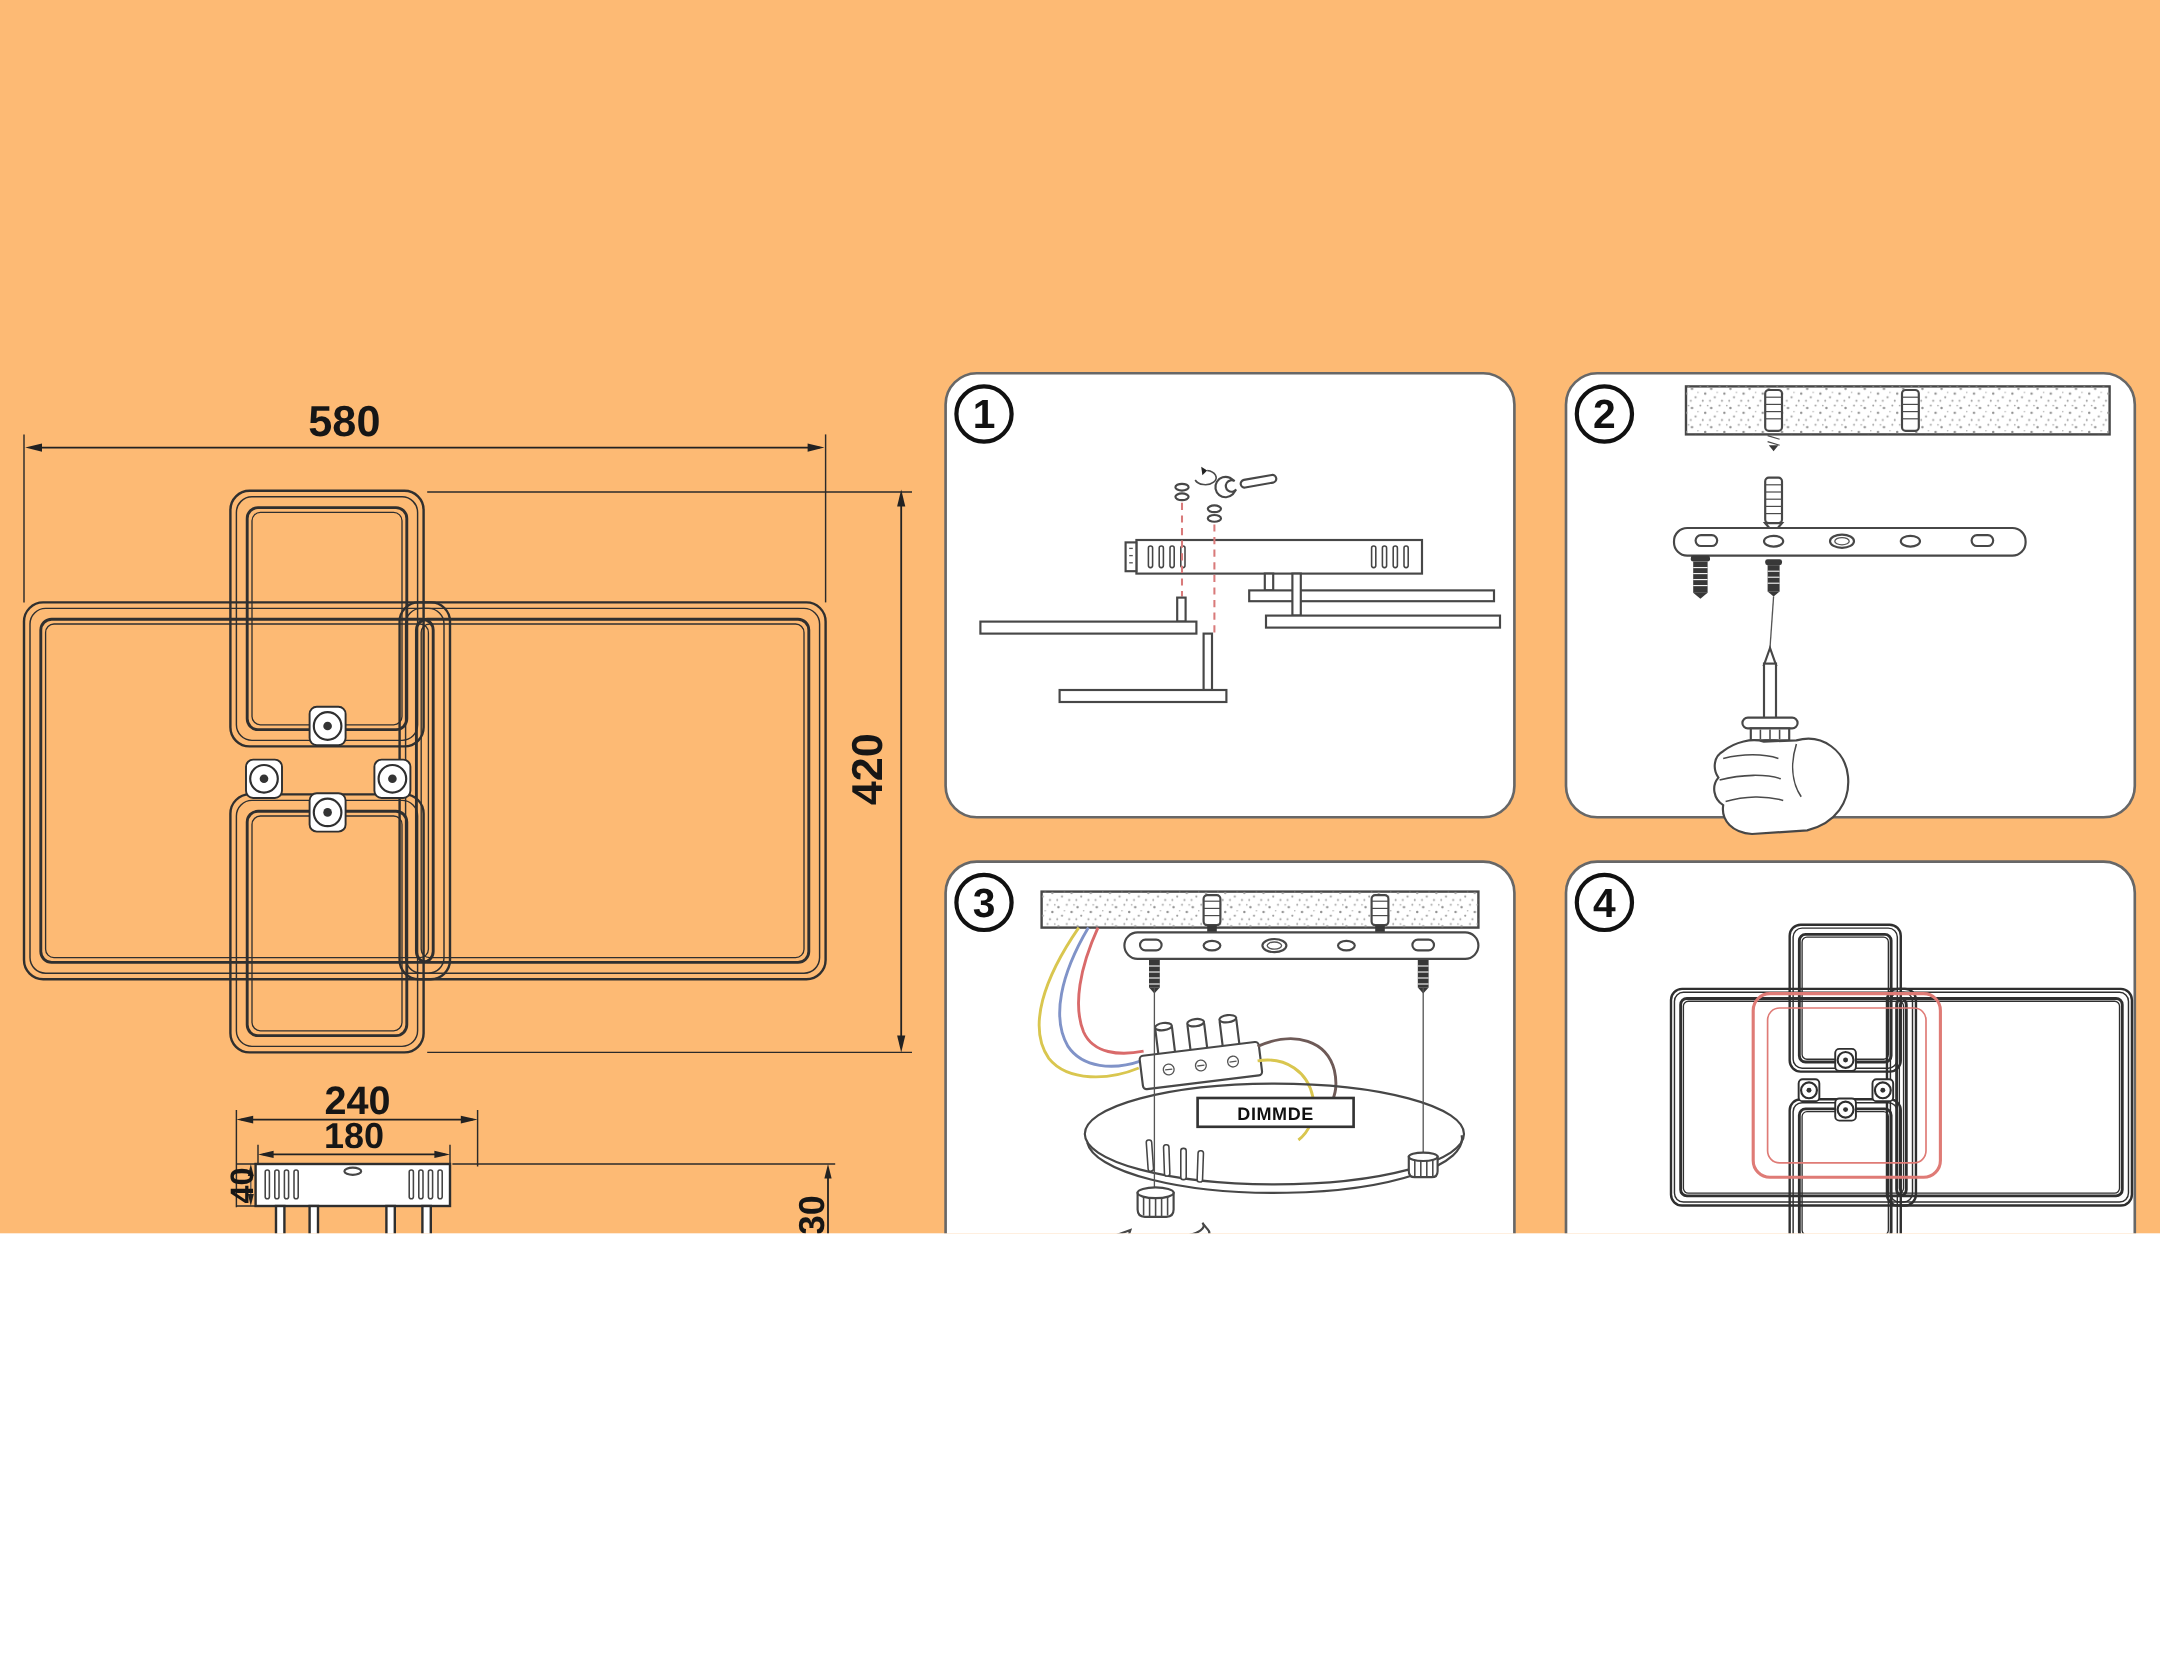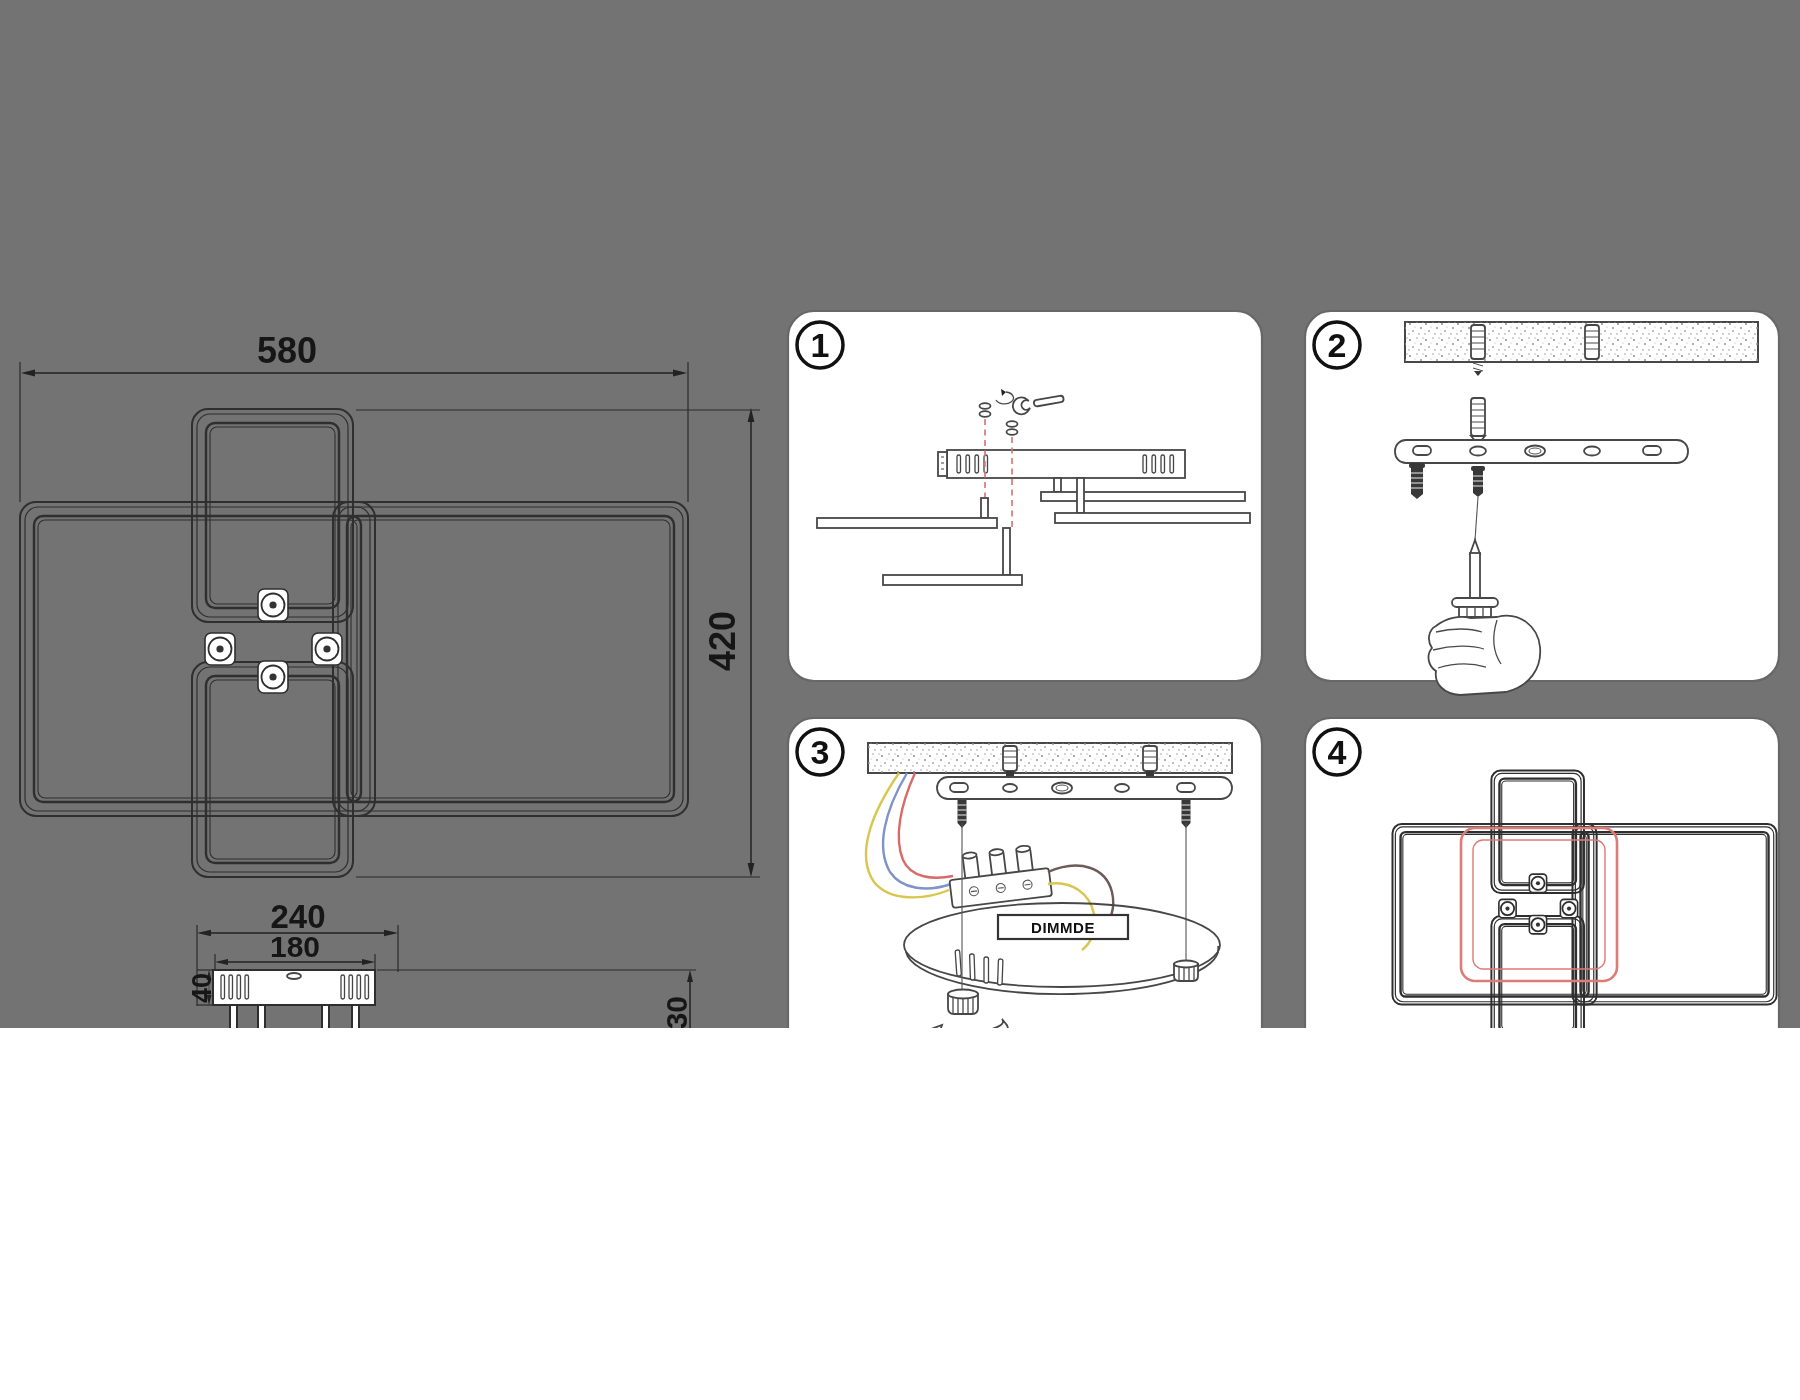--- a/index.html
+++ b/index.html
@@ -1,16 +1,16 @@
 <!DOCTYPE html>
 <html><head>
 <meta charset="utf-8">
 <style>
   html,body{margin:0;padding:0;background:#fff;}
-  #stage{position:relative;width:1800px;height:1028px;background:#737373;overflow:hidden;
+  #stage{position:relative;width:1800px;height:1028px;background:#fdba74;overflow:hidden;
          font-family:"Liberation Sans",sans-serif;}
   svg{position:absolute;left:0;top:0;}
   
   .fr  {stroke:#2f2f2f;fill:none;}
   .fr2 {stroke-width:2;}  .fr12{stroke-width:1.2;} .fr24{stroke-width:2.4;} .fr11{stroke-width:1.1;}
   #lampTop *{vector-effect:non-scaling-stroke;}
   .padf{stroke:#2f2f2f;stroke-width:1.6;fill:#fff;}
   .cir {stroke:#2f2f2f;stroke-width:1.8;fill:#fff;}
   .dot {fill:#333;stroke:none;}
   .s1f {stroke:#2e2e2e;stroke-width:2;fill:#fff;}

